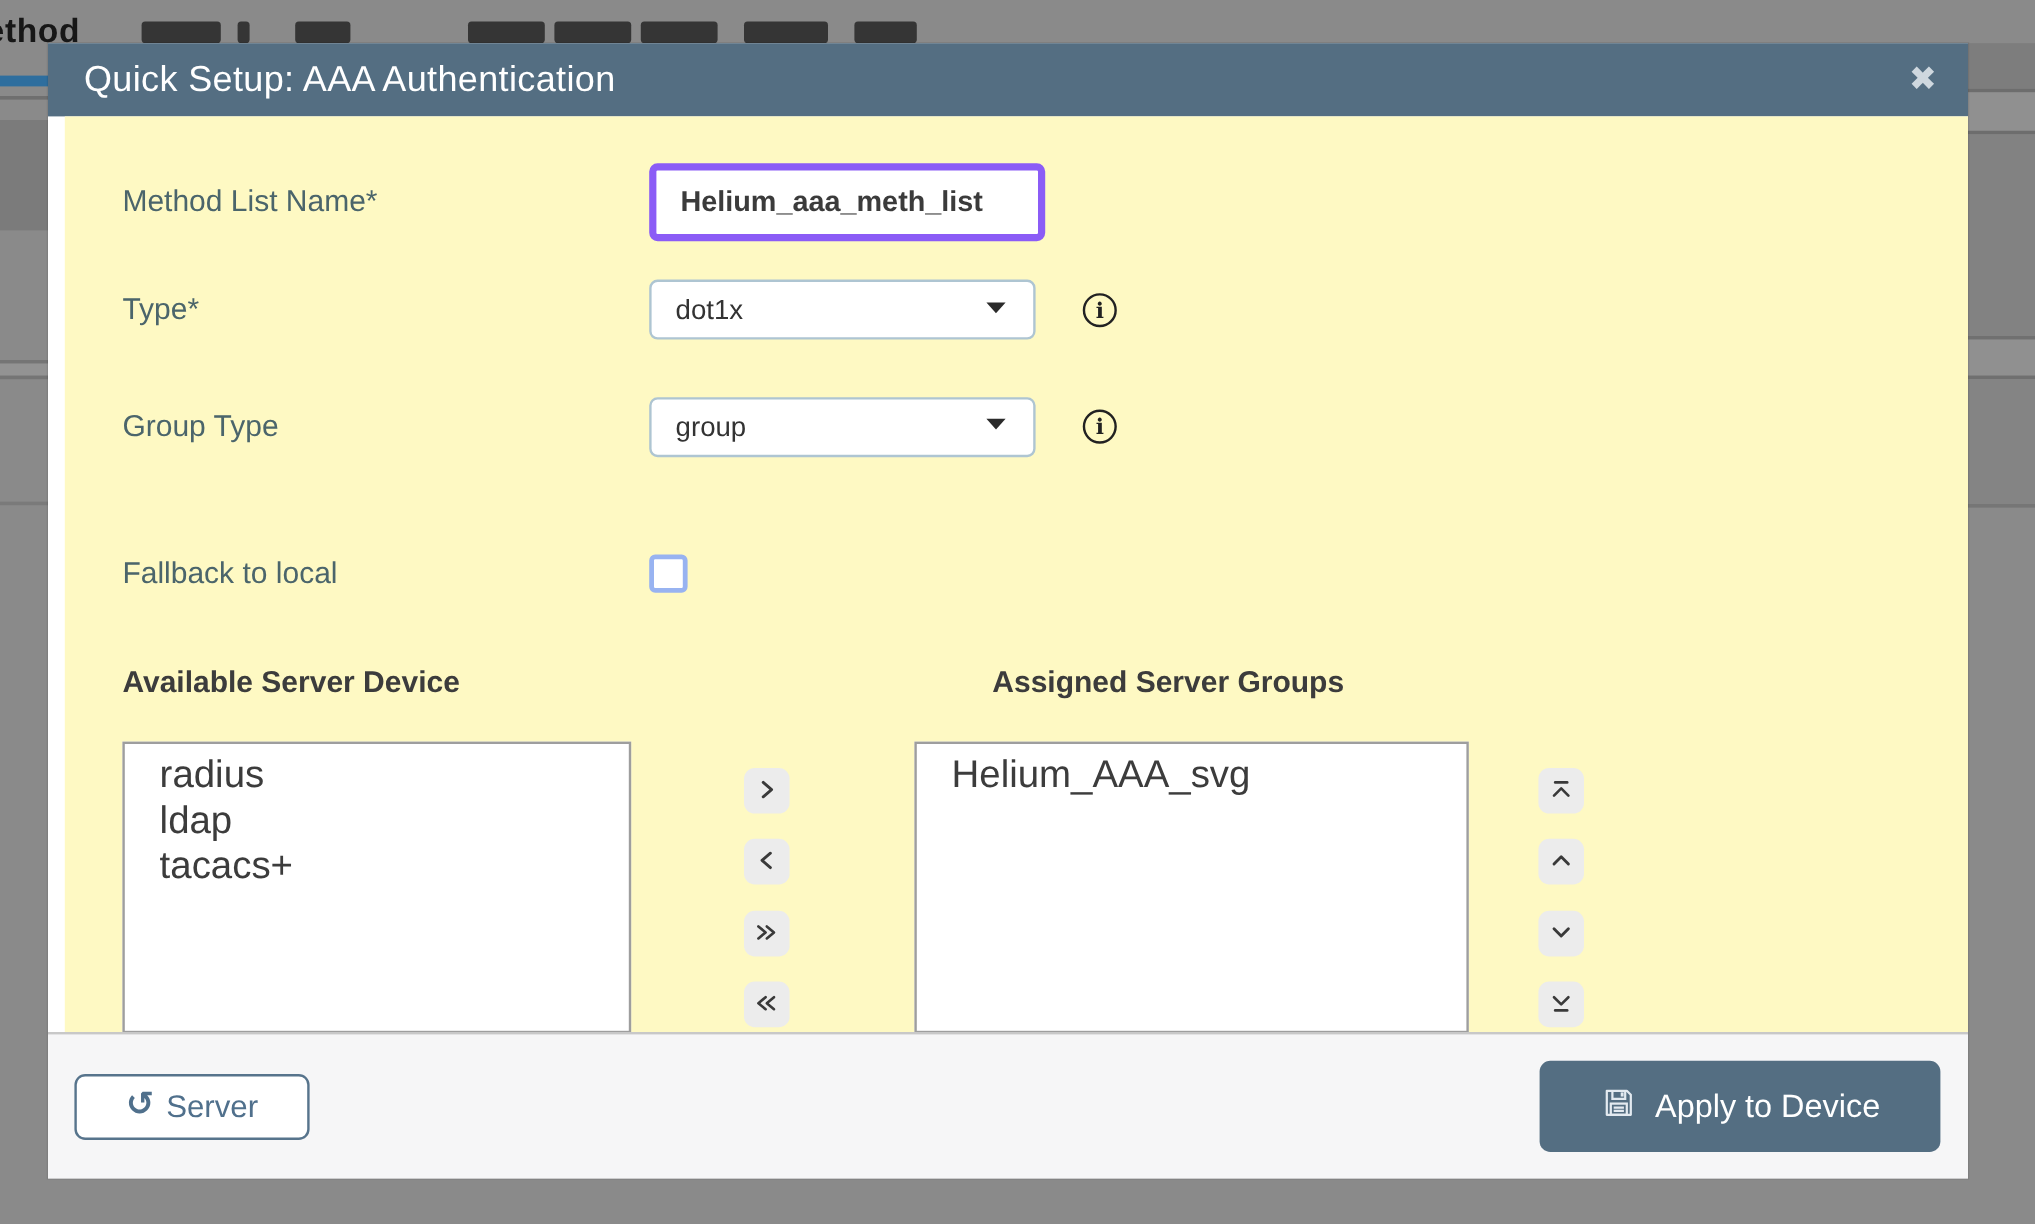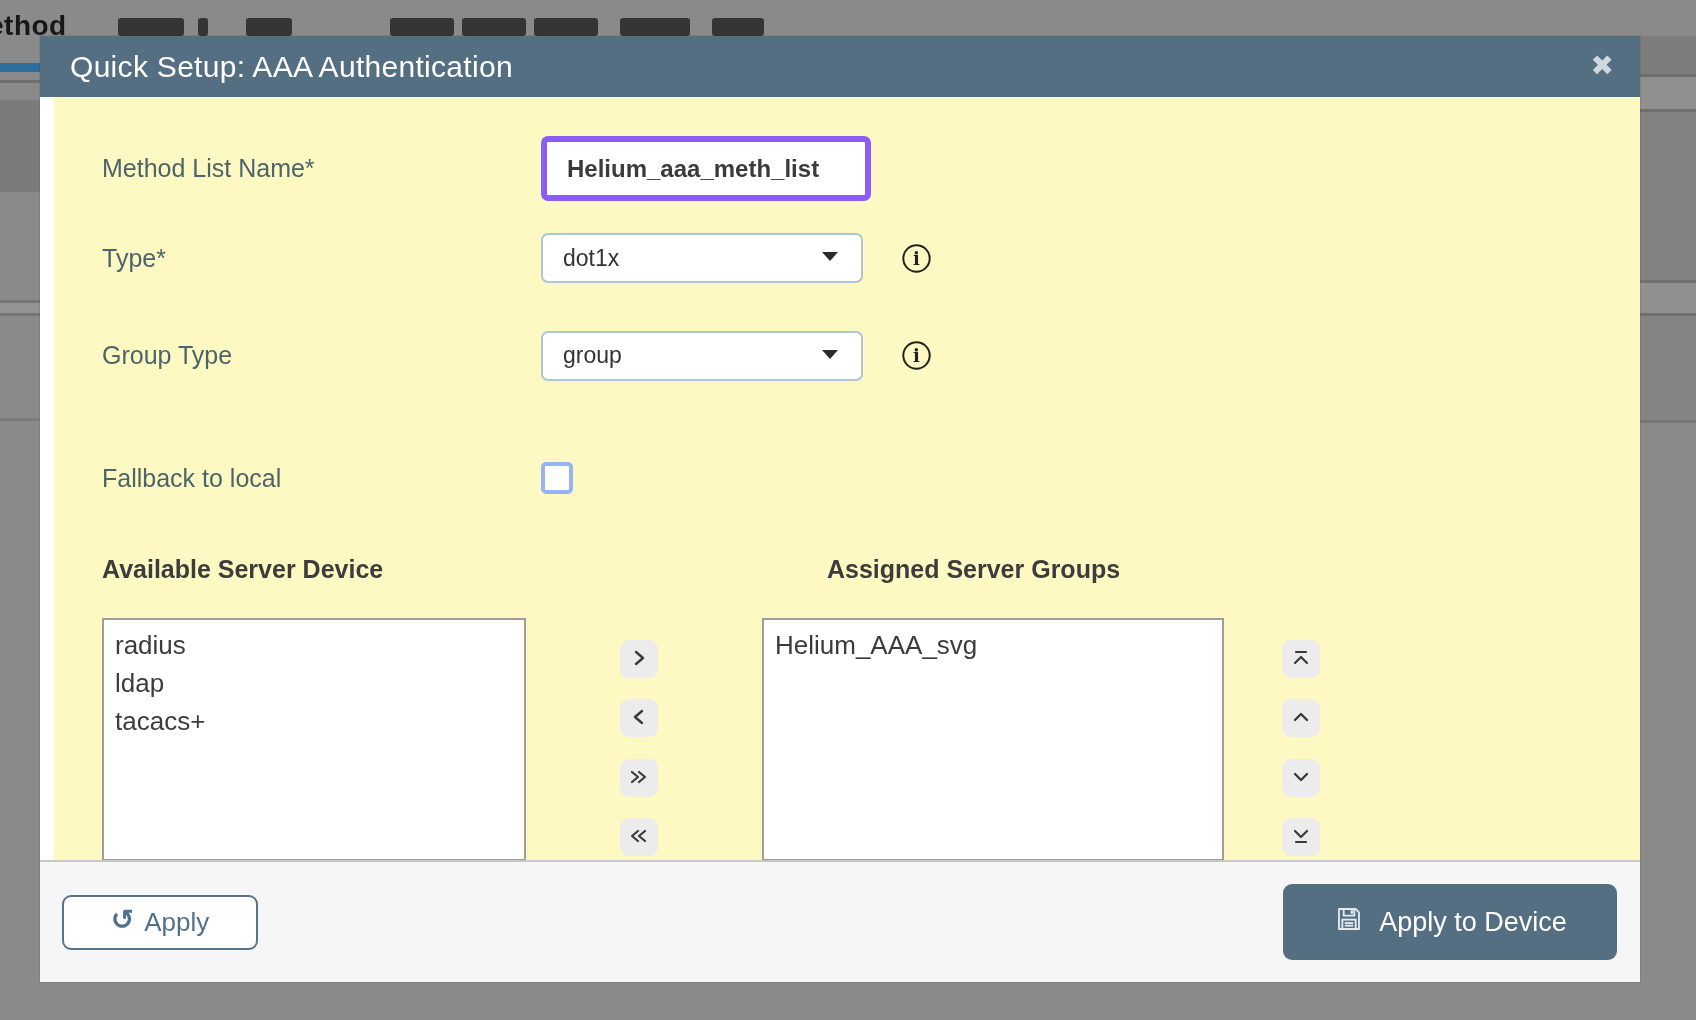--- a/index.html
+++ b/index.html
@@ -57,21 +57,21 @@
   .checkbox{width:24px;height:24px;border:4px solid #98b3f1;border-radius:5px;background:#fff;cursor:pointer;}
 
   .list-heading{position:absolute;top:458px;font-size:25px;font-weight:bold;color:#3c3c3c;}
   .lh-left{left:48px;}
   .lh-right{left:708px;width:423px;text-align:center;}
 
   .listbox{position:absolute;top:521px;height:243px;border:2px solid #9e9e9e;background:#fff;
            box-sizing:border-box;overflow:hidden;margin:0;padding:6px 0 0 0;list-style:none;}
   .lb-left{left:48px;width:424px;}
   .lb-right{left:708px;width:462px;}
-  .listbox li{font-size:26px;color:#3c3c3c;line-height:38px;padding-left:11px;cursor:pointer;}
+  .listbox li{font-size:32px;color:#3c3c3c;line-height:38px;padding-left:29px;cursor:pointer;}
 
   .btn-col{position:absolute;top:521px;width:38px;}
   .bc-left{left:566px;} .bc-right{left:1228px;}
   .sq-btn{position:absolute;left:0;width:38px;height:38px;border:none;border-radius:9px;background:#ececec;
           display:flex;align-items:center;justify-content:center;cursor:pointer;padding:0;}
   .sb1{top:22px;} .sb2{top:81px;} .sb3{top:141px;} .sb4{top:200px;}
 
   .modal-footer{position:absolute;left:0;right:0;bottom:0;height:122px;background:#f6f6f7;border-top:2px solid #c8c8c8;
                 box-sizing:border-box;display:flex;align-items:center;justify-content:space-between;
                 padding-left:22px;padding-right:23px;}
@@ -253,21 +253,21 @@
               </svg>
           </span>
         </button>
       </div>
 
     </div>
 
     <div class="modal-footer">
       <button class="btn-cancel">
         <span class="undo-glyph">↺</span>
-        <span>Apply</span>
+        <span>Server</span>
       </button>
       <button class="btn-apply">
         <span>
           <svg width="32" height="32" viewBox="0 0 24 24" fill="none" stroke="#e3eaf0" stroke-width="1.4">
             <path d="M4.5 4.5 H17 L19.5 7 V19.5 H4.5 Z" stroke-linejoin="round"></path>
             <path d="M8 4.5 V9.5 H16 V4.5"></path>
             <rect x="13.2" y="5.5" width="1.8" height="2.6" fill="#e3eaf0" stroke="none"></rect>
             <rect x="7" y="12.5" width="10" height="7"></rect>
             <line x1="8.8" y1="15" x2="15.2" y2="15"></line>
             <line x1="8.8" y1="17" x2="15.2" y2="17"></line>

